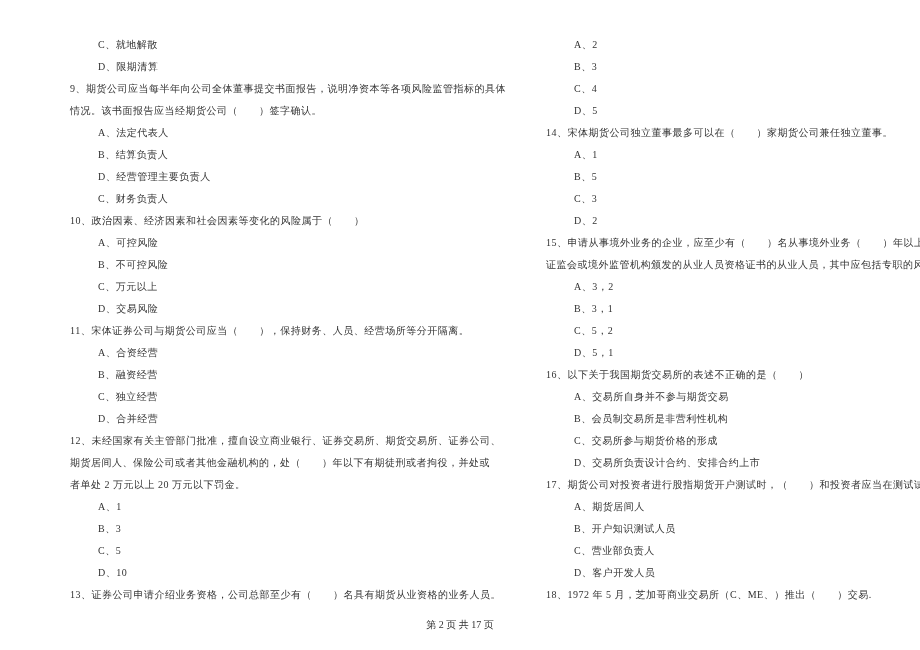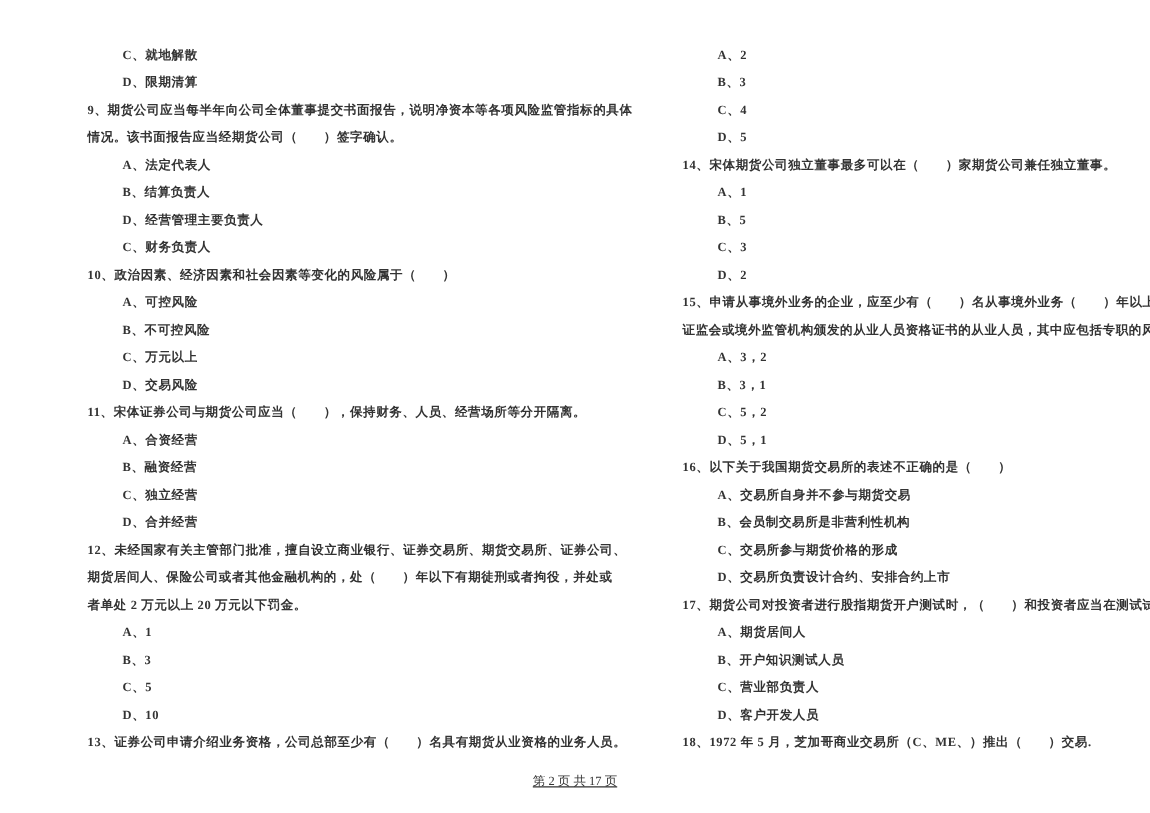--- a/index.html
+++ b/index.html
@@ -19,42 +19,40 @@
     }
     .columns {
       display: flex;
       gap: 40px;
       height: 580px;
     }
     .col {
       flex: 1;
       display: flex;
       flex-direction: column;
-      font-weight: bold;
     }
     .line {
       line-height: 2.2;
       letter-spacing: 0.5px;
       white-space: nowrap;
     }
     .indent-opt {
       padding-left: 28px;
     }
     .q-line {
       padding-left: 0;
     }
     .footer {
       position: absolute;
       bottom: 18px;
       left: 0;
       right: 0;
       text-align: center;
       font-size: 10px;
       color: #333;
-      text-decoration: underline;
     }
   </style>
 </head>
 <body>
 
 <div class="columns">
   <div class="col">
     <div class="line indent-opt">C、就地解散</div>
     <div class="line indent-opt">D、限期清算</div>
     <div class="line q-line">9、期货公司应当每半年向公司全体董事提交书面报告，说明净资本等各项风险监管指标的具体</div>

